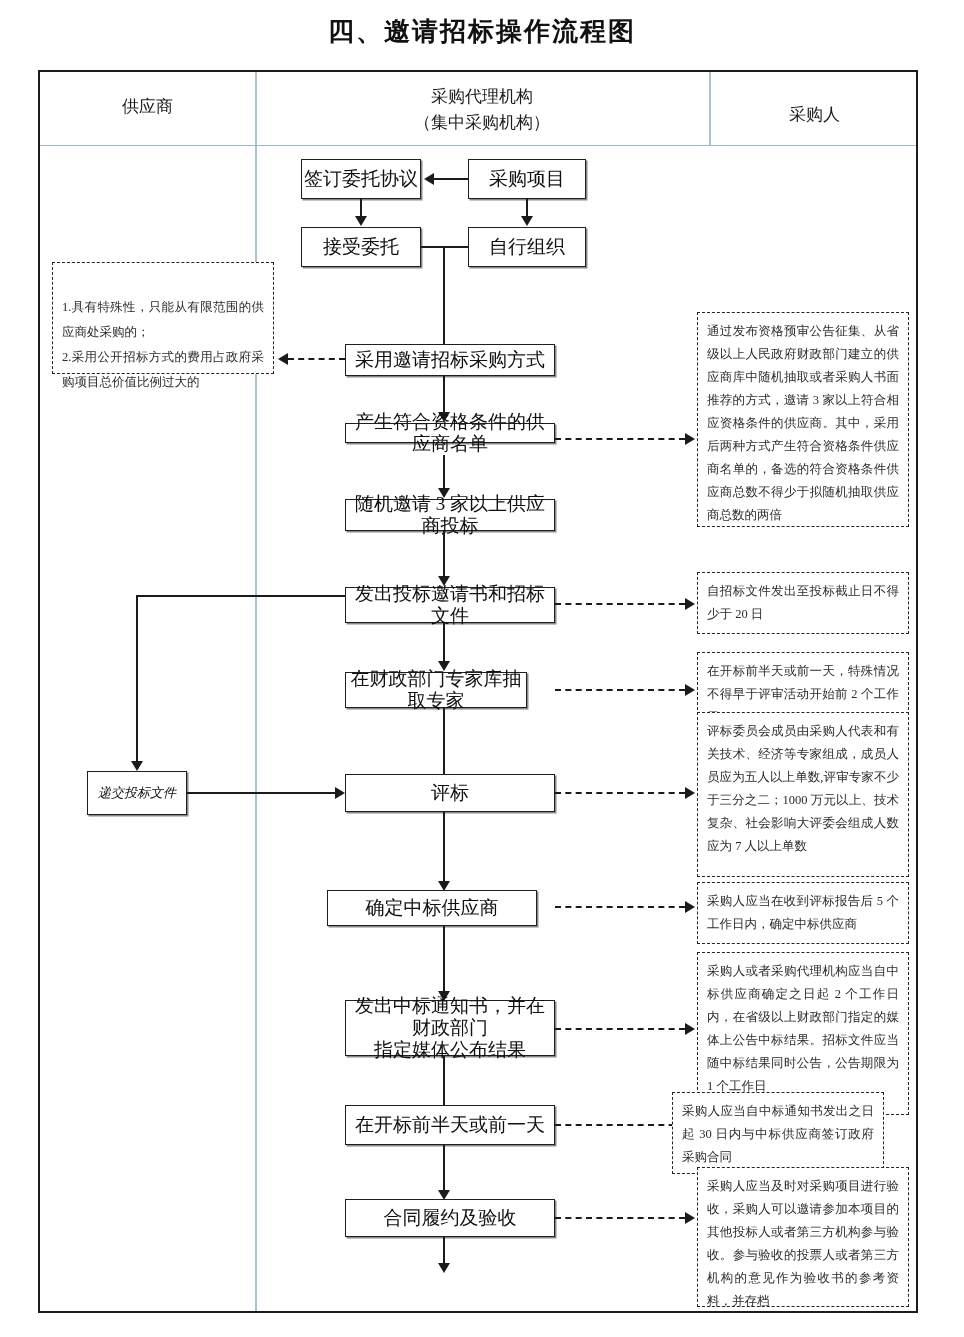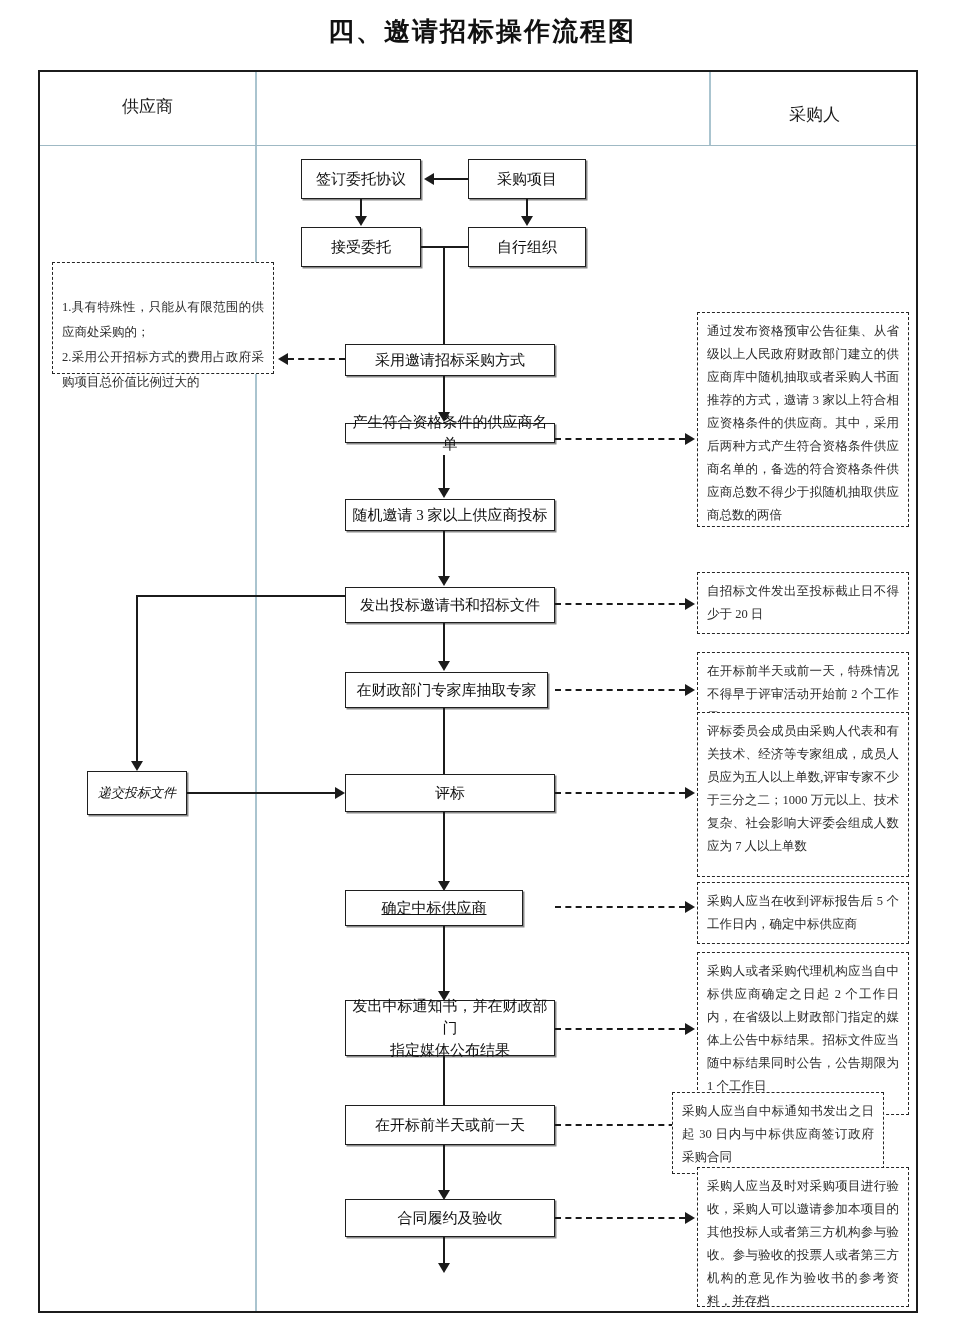--- a/index.html
+++ b/index.html
@@ -25,21 +25,21 @@
   }
   .hdr{
     position:absolute;text-align:center;font-size:17px;line-height:26px;
     color:#1c1c1c;
   }
   
   .box{
     position:absolute;box-sizing:border-box;
     border:1.6px solid #1f1f1f;background:#ffffff;
     display:flex;align-items:center;justify-content:center;text-align:center;
-    font-size:15px;line-height:22px;color:#101010;
+    font-size:19px;line-height:22px;color:#101010;
     box-shadow:1.5px 1.5px 0 rgba(40,40,40,.55);
   }
   .box.small{font-size:13px;}
   
   .note{
     position:absolute;box-sizing:border-box;
     border:1.6px dashed #242424;background:#ffffff;
     font-size:12.5px;line-height:23px;color:#2b2b2b;
     padding:7px 9px;text-align:justify;
   }
@@ -61,20 +61,24 @@
 
 <div id="frame">
 
   <div class="colsep" style="left:215px;top:0;height:1239px;"></div>
   <div class="colsep" style="left:669px;top:0;height:73px;"></div>
   <div class="hdrline" style="top:73px;"></div>
 
   <div class="hdr" style="left:0;top:22px;width:215px;">
     <span>供应商</span>
   </div>
+  <div class="hdr" style="left:215px;top:12px;width:454px;">
+    <div>采购代理机构</div>
+    <div>（集中采购机构）</div>
+  </div>
   <div class="hdr" style="left:669px;top:14px;width:211px;margin-top:16px;">
     <span>采购人</span>
   </div>
 
   <div class="box" style="left:261px;top:87px;width:120px;height:40px;">
     <span>签订委托协议</span>
   </div>
   <div class="box" style="left:428px;top:87px;width:118px;height:40px;">
     <span>采购项目</span>
   </div>
@@ -137,21 +141,21 @@
   <div class="note" style="left:657px;top:500px;width:212px;height:62px;">
     <span>自招标文件发出至投标截止日不得少于 20 日</span>
   </div>
 
   <div class="ln hl" style="left:96px;top:523px;width:209px;"></div>
   <div class="ln vl" style="left:96px;top:523px;height:168px;"></div>
   <div class="arr arr-d" style="left:91px;top:689px;"></div>
   <div class="ln vl" style="left:403px;top:551px;height:40px;"></div>
   <div class="arr arr-d" style="left:398px;top:589px;"></div>
 
-  <div class="box" style="left:305px;top:600px;width:203px;height:36px;">
+  <div class="box" style="left:305px;top:600px;width:182px;height:36px;">
     <span>在财政部门专家库抽取专家</span>
   </div>
   <div class="dln dhl" style="left:515px;top:617px;width:130px;"></div>
   <div class="arr arr-r" style="left:645px;top:612px;"></div>
   <div class="note" style="left:657px;top:580px;width:212px;height:83px;">
     <span>在开标前半天或前一天，特殊情况不得早于评审活动开始前 2 个工作日</span>
   </div>
   <div class="ln vl" style="left:403px;top:636px;height:73px;"></div>
   <div class="arr arr-d" style="left:398px;top:707px;"></div>
 
@@ -165,21 +169,21 @@
     <span>评标</span>
   </div>
   <div class="dln dhl" style="left:515px;top:720px;width:130px;"></div>
   <div class="arr arr-r" style="left:645px;top:715px;"></div>
   <div class="note" style="left:657px;top:640px;width:212px;height:165px;">
     <span>评标委员会成员由采购人代表和有关技术、经济等专家组成，成员人员应为五人以上单数,评审专家不少于三分之二；1000 万元以上、技术复杂、社会影响大评委会组成人数应为 7 人以上单数</span>
   </div>
   <div class="ln vl" style="left:403px;top:740px;height:71px;"></div>
   <div class="arr arr-d" style="left:398px;top:809px;"></div>
 
-  <div class="box" style="left:305px;top:818px;width:178px;height:36px;text-decoration:underline;">
+  <div class="box" style="left:287px;top:818px;width:210px;height:36px;">
     <span>确定中标供应商</span>
   </div>
   <div class="dln dhl" style="left:515px;top:834px;width:130px;"></div>
   <div class="arr arr-r" style="left:645px;top:829px;"></div>
   <div class="note" style="left:657px;top:810px;width:212px;height:62px;">
     <span>采购人应当在收到评标报告后 5 个工作日内，确定中标供应商</span>
   </div>
   <div class="ln vl" style="left:403px;top:854px;height:67px;"></div>
   <div class="arr arr-d" style="left:398px;top:919px;"></div>
 

